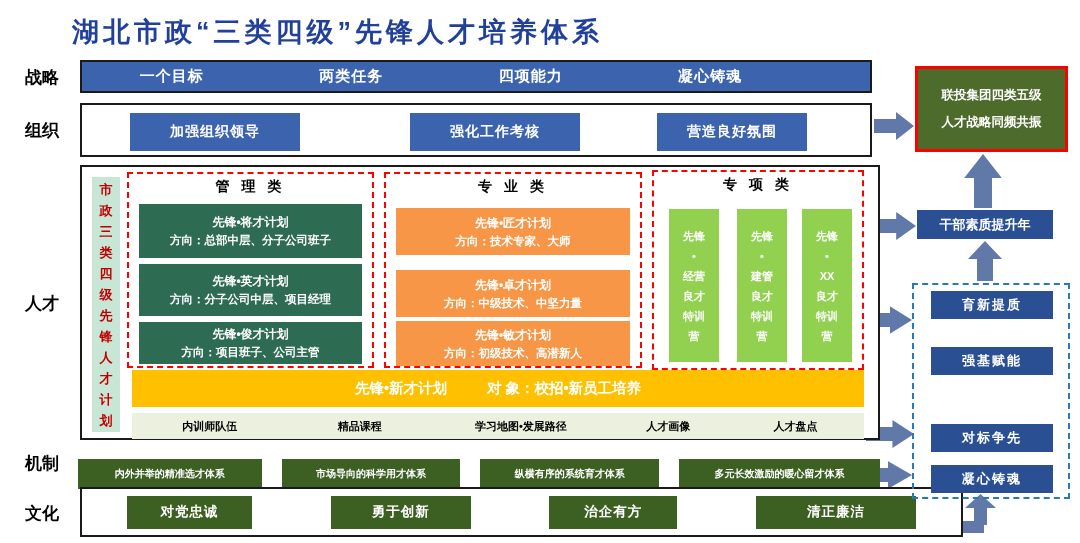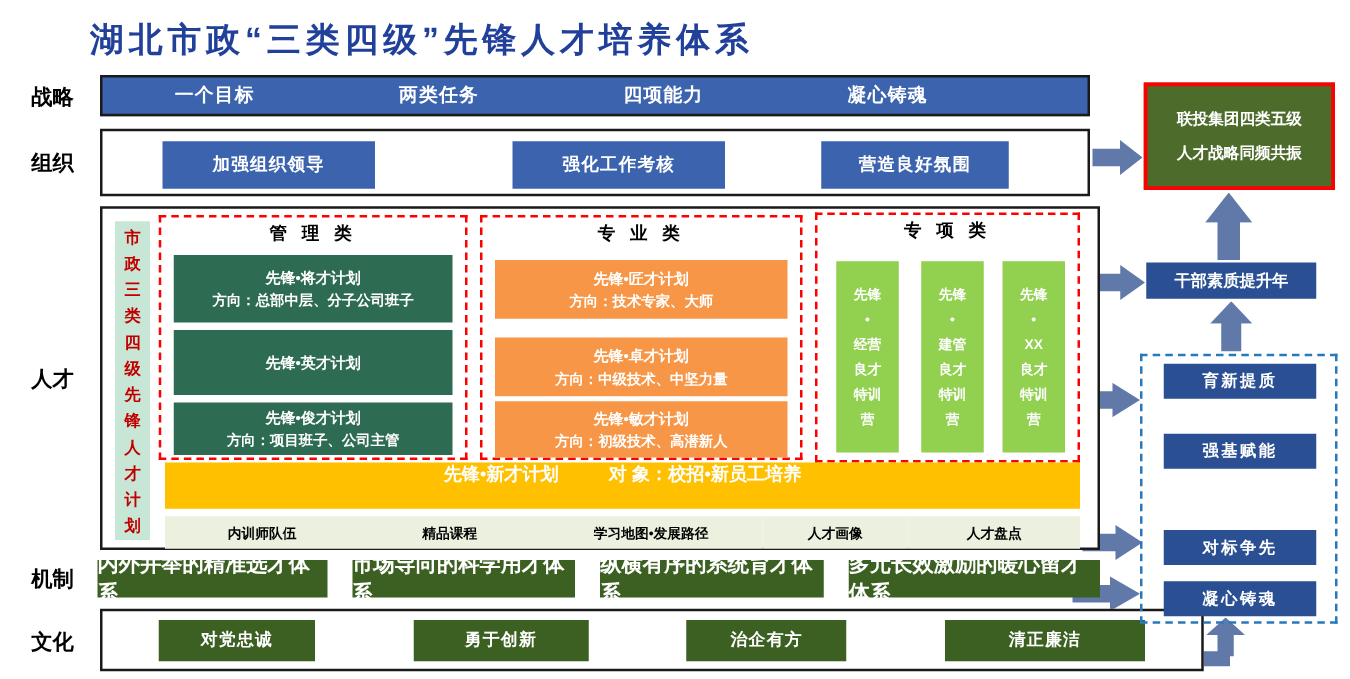--- a/index.html
+++ b/index.html
@@ -45,32 +45,32 @@
   .planitem .t { font-size:12px; font-weight:bold; }
   .planitem .d { font-size:11.5px; font-weight:bold; }
   .green-item { background:#2e6b53; }
   .orange-item { background:#f79646; }
   .camp { position:absolute; top:37px; width:50px; height:153px; background:#92d050;
           color:#fff; font-size:11px; font-weight:bold; text-align:center;
           line-height:20px; white-space:pre-line; display:flex; align-items:center;
           justify-content:center; }
   .goldbar { position:absolute; left:50px; top:203px; width:732px; height:37px;
              background:#ffc000; color:#fff; font-size:14.5px; font-weight:bold;
-             display:flex; align-items:flex-start; justify-content:center; gap:40px; }
+             display:flex; align-items:center; justify-content:center; gap:40px; }
   .foundrow { position:absolute; left:50px; top:246px; width:732px; height:26px;
               display:flex; justify-content:space-between; }
   .palebox { background:#ebf1de; color:#000; font-size:11px; font-weight:bold;
              display:flex; align-items:center; justify-content:center; height:26px; }
 
   
   .mechrow { position:absolute; left:78px; top:448px; width:802px; height:30px;
              display:flex; gap:20px; z-index:2; }
   .darkbtn { background:#3c5f22; color:#fff; font-weight:bold; display:flex;
              align-items:center; justify-content:center; }
-  .mechrow .darkbtn { font-size:17px; height:30px; }
+  .mechrow .darkbtn { font-size:10px; height:30px;margin-top:11px; }
 
   
   .culturebox { position:absolute; left:80px; top:487px; width:883px; height:50px;
                 background:#fff; border:2px solid #1a1a1a; display:flex; align-items:center;
                 justify-content:space-between; padding:0 45px; z-index:2; }
   .culturebox .darkbtn { font-size:13.5px; height:33px; letter-spacing:1px; }
 
   
   .cadre { position:absolute; left:917px; top:210px; width:136px; height:29px;
            background:#2a5093; color:#fff; font-size:13px; font-weight:bold;
@@ -173,20 +173,21 @@
 划</div>
 
     <div class="dashedcol" style="left:45px;width:247px">
       <div class="colhead">管 理 类</div>
       <div class="planitem green-item" style="top:30px;height:54px">
         <div class="t">先锋•将才计划</div>
         <div class="d">方向：总部中层、分子公司班子</div>
       </div>
       <div class="planitem green-item" style="top:90px;height:52px">
         <div class="t">先锋•英才计划</div>
+        <div class="d">方向：分子公司中层、项目经理</div>
       </div>
       <div class="planitem green-item" style="top:148px;height:42px">
         <div class="t">先锋•俊才计划</div>
         <div class="d">方向：项目班子、公司主管</div>
       </div>
     </div>
 
     <div class="dashedcol" style="left:302px;width:258px">
       <div class="colhead">专 业 类</div>
       <div class="planitem orange-item" style="top:34px;height:47px">

